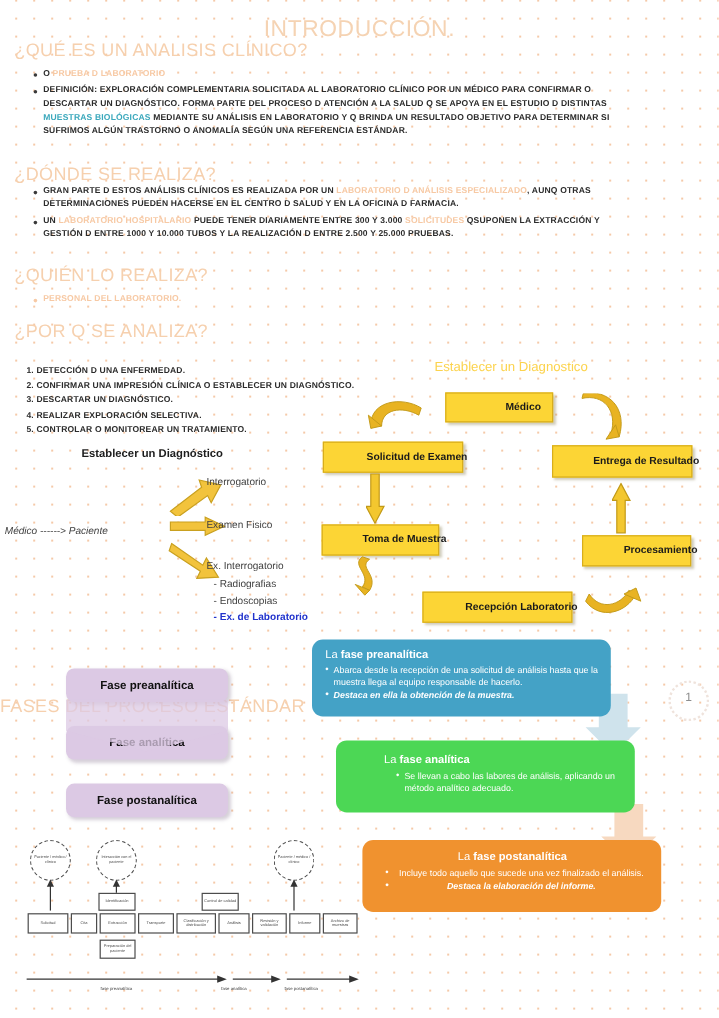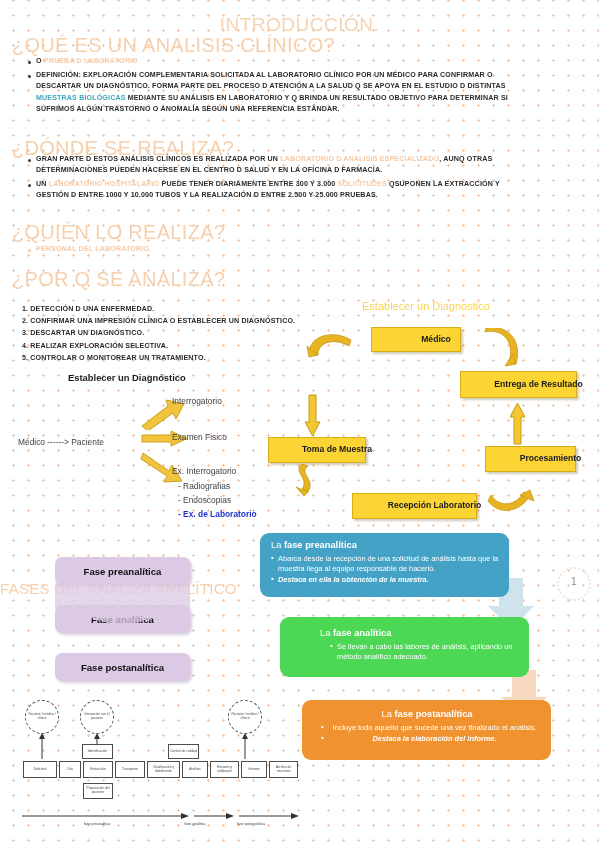--- a/index.html
+++ b/index.html
@@ -25,21 +25,21 @@
     left: 0; right: 0; top: 14px;
     text-align: center;
     font-size: 19px;
     letter-spacing: .5px;
     color: #f5d3b3;
     font-family: "Liberation Sans", sans-serif;
     font-weight: 400;
   }
   .h2 {
     position: absolute;
-    font-size: 20px;
+    font-size: 15px;
     color: #f6d0ae;
     letter-spacing: .3px;
     white-space: nowrap;
     font-weight: 400;
   }
   .body-txt {
     position: absolute;
     font-size: 7.1px;
     color: #2b2b2b;
     font-weight: bold;
@@ -251,21 +251,21 @@
   <div class="numlist" style="left:22px; top:303px;">
     <div>1. DETECCIÓN D UNA ENFERMEDAD.</div>
     <div>2. CONFIRMAR UNA IMPRESIÓN CLÍNICA O ESTABLECER UN DIAGNÓSTICO.</div>
     <div>3. DESCARTAR UN DIAGNÓSTICO.</div>
     <div>4. REALIZAR EXPLORACIÓN SELECTIVA.</div>
     <div>5. CONTROLAR O MONITOREAR UN TRATAMIENTO.</div>
   </div>
 
   <div class="diag-left-title" style="left:68px; top:372px;">Establecer un Diagnóstico</div>
 
-  <div class="dl-txt" style="left:18px; top:437px;">Médico ------&gt; Paciente</div>
+  <div class="dl-txt" style="left:4px; top:437px;font-style:italic;">Médico ------&gt; Paciente</div>
 
   <svg style="position:absolute; left:140px; top:398px;" width="50" height="32">
     <polygon points="2,28 28,8 26,2 44,6 36,21 33,15 8,33" fill="#f2c33c" stroke="#c9a01f" stroke-width="1"></polygon>
   </svg>
   <div class="dl-txt" style="left:172px; top:396px;">Interrogatorio</div>
 
   <svg style="position:absolute; left:141px; top:430px;" width="48" height="18">
     <polygon points="1,5 30,5 30,1 46,8.5 30,16 30,12 1,12" fill="#f2c33c" stroke="#c9a01f" stroke-width="1"></polygon>
   </svg>
   <div class="dl-txt" style="left:172px; top:432px;">Examen Fisico</div>
@@ -274,20 +274,21 @@
     <polygon points="3,3 29,21 32,15 42,31 24,32 27,26 1,9" fill="#f2c33c" stroke="#c9a01f" stroke-width="1"></polygon>
   </svg>
   <div class="dl-txt" style="left:172px; top:466px;">Ex. Interrogatorio</div>
   <div class="dl-txt" style="left:178px; top:481px;">- Radiografias</div>
   <div class="dl-txt" style="left:178px; top:495px;">- Endoscopias</div>
   <div class="dl-txt blue bold" style="left:178px; top:509px;">- Ex. de Laboratorio</div>
 
   <div class="cycle-title" style="left:362px; top:300px;">Establecer un Diagnostico</div>
 
   <div class="ybox" style="left:371px; top:327px; width:90px; height:25px;">Médico</div>
+  <div class="ybox" style="left:269px; top:368px; width:117px; height:26px;">Solicitud de Examen</div>
   <div class="ybox" style="left:268px; top:437px; width:98px; height:26px;">Toma de Muestra</div>
   <div class="ybox" style="left:352px; top:493px; width:125px; height:26px;">Recepción Laboratorio</div>
   <div class="ybox" style="left:485px; top:446px; width:91px; height:26px;">Procesamiento</div>
   <div class="ybox" style="left:460px; top:371px; width:117px; height:27px;">Entrega de Resultado</div>
 
   <svg style="position:absolute; left:305px; top:328px;" width="52" height="30">
     <path d="M4,26 C4,6 30,2 46,12 L44,18 C30,10 13,13 13,27 Z" fill="#e8b322" stroke="#c29a18" stroke-width=".8"></path>
     <polygon points="2,18 13,27 4,29" fill="#e8b322" stroke="#c29a18" stroke-width=".8"></polygon>
   </svg>
 
@@ -307,21 +308,21 @@
 
   <svg style="position:absolute; left:510px; top:402px;" width="16" height="44">
     <polygon points="4,42 11,42 11,15 15,15 7.5,1 0,15 4,15" fill="#f3c72f" stroke="#c29a18" stroke-width="1"></polygon>
   </svg>
 
   <svg style="position:absolute; left:483px; top:328px;" width="40" height="42">
     <path d="M2,4 C20,0 32,14 26,34 L33,36 C40,12 24,-4 3,0 Z" fill="#e8b322" stroke="#c29a18" stroke-width=".8"></path>
     <polygon points="22,38 33,36 30,26" fill="#e8b322" stroke="#c29a18" stroke-width=".8"></polygon>
   </svg>
 
-  <div class="h2" style="left:0px; top:580px; font-size:15px;">FASES DEL ANALIZA ANALÍTICO</div>
+  <div class="h2" style="left:0px; top:580px; font-size:15px;">FASES DEL PROCESO ESTÁNDAR</div>
 
   <div class="pbox" style="left:55px; top:557px; width:135px; height:28px;">Fase preanalítica</div>
   <div class="pbox" style="left:55px; top:605px; width:135px; height:28px;">Fase analítica</div>
   <div class="pbox" style="left:55px; top:653px; width:135px; height:28px;">Fase postanalítica</div>
   <svg style="position:absolute; left:55px; top:583px;" width="135" height="52">
     <polygon points="0,0 135,0 135,26 67,43 0,26" fill="#dcc9e4" opacity="0.75"></polygon>
   </svg>
 
   <svg style="position:absolute; left:487px; top:578px;" width="48" height="52">
     <polygon points="12,0 36,0 36,28 47,28 24,51 1,28 12,28" fill="#cfe3ec"></polygon>

